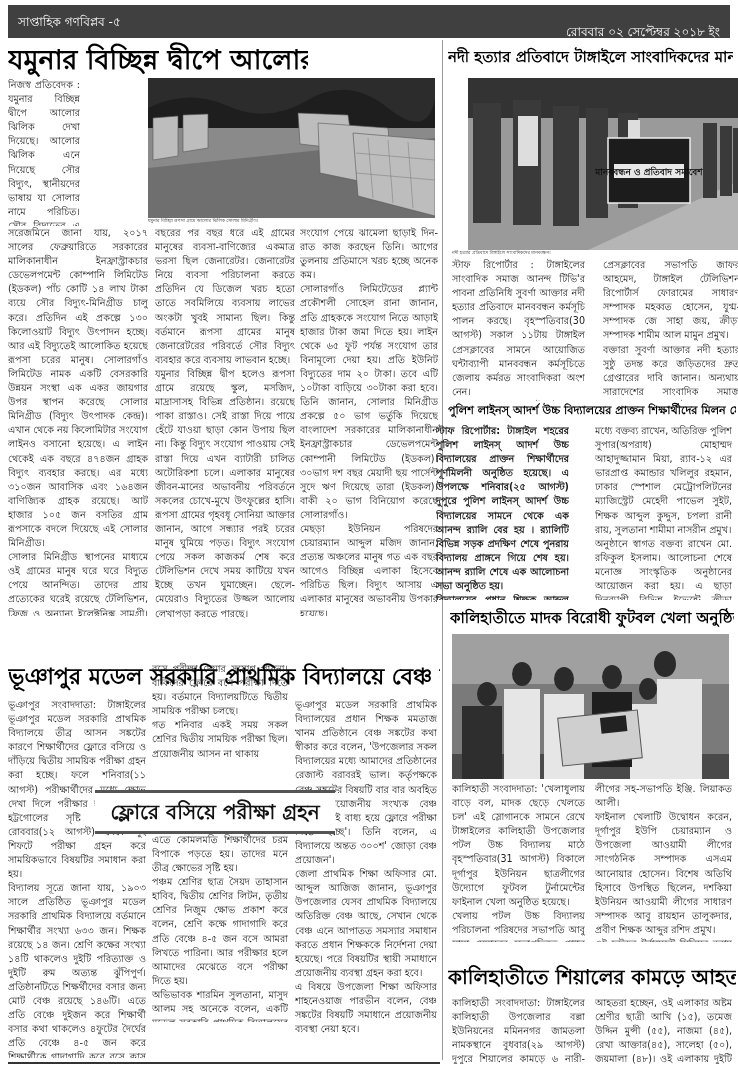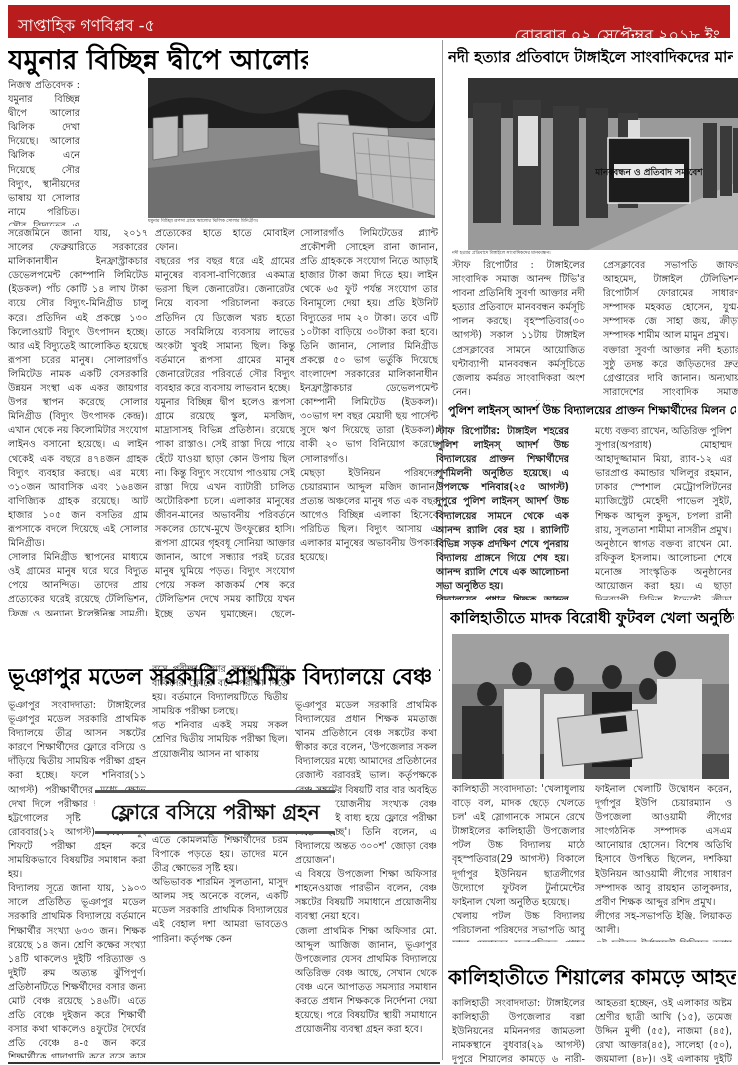--- a/index.html
+++ b/index.html
@@ -1,17 +1,17 @@
 <!DOCTYPE html>
 <html><head>
 <meta charset="utf-8">
 <style>
   html, body { margin:0; padding:0; background:#fff; }
   body { width:738px; height:1065px; position:relative; overflow:hidden; font-family:"DejaVu Sans", sans-serif; color:#111; }
-  .masthead { position:absolute; left:8px; top:5px; width:722px; height:33px; background:#b91c1c; color:#fff; font-size:16px; }
+  .masthead { position:absolute; left:8px; top:5px; width:722px; height:33px; background:#404040; color:#fff; font-size:12px; }
   .masthead .left { position:absolute; left:10px; top:8px; }
   .masthead .right { position:absolute; right:10px; top:18px;margin-left:16px; }
   .h { position:absolute; font-weight:bold; color:#000; white-space:nowrap; overflow:hidden; font-family:"DejaVu Sans", sans-serif; }
   .col { position:absolute; font-size:9.6px; line-height:14.1px; text-align:justify; overflow:hidden; color:#222; }
   .col p { margin:0; }
   .photo { position:absolute; overflow:hidden; }
   .cap { position:absolute; font-size:4.5px; color:#333; white-space:nowrap; overflow:hidden; }
   .rule { position:absolute; background:#333; }
   .pull { position:absolute; border-top:3px solid #555; border-bottom:3px solid #555; font-weight:bold; font-size:20px; text-align:center; line-height:38px; background:#fff; }
 </style>
@@ -53,21 +53,20 @@
     </g>
   </svg>
 </div>
 <div class="cap" style="left:148px;top:218px;width:287px;">যমুনার বিচ্ছিন্ন রূপসা গ্রামে আলোর ঝিলিক সোলার মিনিগ্রীড।</div>
 
 <div class="col" style="left: 8px; top: 226px; width: 140px; height: 390px;">
   <p>সরেজমিনে জানা যায়, ২০১৭ সালের ফেব্রুয়ারিতে সরকারের মালিকানাধীন ইনফ্রাস্ট্রাকচার ডেভেলপমেন্ট কোম্পানি লিমিটেড (ইডকল) পাঁচ কোটি ১৪ লাখ টাকা ব্যয়ে সৌর বিদ্যুৎ-মিনিগ্রীড চালু করে। প্রতিদিন এই প্রকল্পে ১৩০ কিলোওয়াট বিদ্যুৎ উৎপাদন হচ্ছে। আর এই বিদ্যুতেই আলোকিত হয়েছে রূপসা চরের মানুষ। সোলারগাঁও লিমিটেড নামক একটি বেসরকারি উন্নয়ন সংস্থা এক একর জায়গার উপর স্থাপন করেছে সোলার মিনিগ্রীড (বিদ্যুৎ উৎপাদক কেন্দ্র)। এখান থেকে নয় কিলোমিটার সংযোগ লাইনও বসানো হয়েছে। এ লাইন থেকেই এক বছরে ৪৭৪জন গ্রাহক বিদ্যুৎ ব্যবহার করছে। এর মধ্যে ৩১০জন আবাসিক এবং ১৬৪জন বাণিজ্যিক গ্রাহক রয়েছে। আট হাজার ১০৫ জন বসতির গ্রাম রূপসাকে বদলে দিয়েছে এই সোলার মিনিগ্রীড।</p>
   <p>সোলার মিনিগ্রীড স্থাপনের মাধ্যমে ওই গ্রামের মানুষ ঘরে ঘরে বিদ্যুত পেয়ে আনন্দিত। তাদের প্রায় প্রত্যেকের ঘরেই রয়েছে টেলিভিশন, ফ্রিজ ও অন্যান্য ইলেক্ট্রনিক্স সামগ্রী। এ গ্রামের মানুষ গত এক বছর আগেও বিদ্যুতের অভাবে মোবাইল ফোন ব্যবহার করত না। এখন</p>
 </div>
 <div class="col" style="left: 155px; top: 226px; width: 140px; height: 392px;">
-  <p>প্রত্যেকের হাতে হাতে মোবাইল ফোন।</p>
   <p>বছরের পর বছর ধরে এই গ্রামের মানুষের ব্যবসা-বাণিজ্যের একমাত্র ভরসা ছিল জেনারেটর। জেনারেটর নিয়ে ব্যবসা পরিচালনা করতে প্রতিদিন যে ডিজেল খরচ হতো তাতে সবমিলিয়ে ব্যবসায় লাভের অংকটা খুবই সামান্য ছিল। কিন্তু বর্তমানে রূপসা গ্রামের মানুষ জেনারেটরের পরিবর্তে সৌর বিদ্যুৎ ব্যবহার করে ব্যবসায় লাভবান হচ্ছে।</p>
   <p>যমুনার বিচ্ছিন্ন দ্বীপ হলেও রূপসা গ্রামে রয়েছে স্কুল, মসজিদ, মাদ্রাসাসহ বিভিন্ন প্রতিষ্ঠান। রয়েছে পাকা রাস্তাও। সেই রাস্তা দিয়ে পায়ে হেঁটে যাওয়া ছাড়া কোন উপায় ছিল না। কিন্তু বিদ্যুৎ সংযোগ পাওয়ায় সেই রাস্তা দিয়ে এখন ব্যাটারী চালিত অটোরিকশা চলে। এলাকার মানুষের জীবন-মানের অভাবনীয় পরিবর্তনে সকলের চোখে-মুখে উৎফুল্লের হাসি। রূপসা গ্রামের গৃহবধূ সোনিয়া আক্তার জানান, আগে সন্ধ্যার পরই চরের মানুষ ঘুমিয়ে পড়ত। বিদ্যুৎ সংযোগ পেয়ে সকল কাজকর্ম শেষ করে টেলিভিশন দেখে সময় কাটিয়ে যখন ইচ্ছে তখন ঘুমাচ্ছেন। ছেলে-মেয়েরাও বিদ্যুতের উজ্জল আলোয় লেখাপড়া করতে পারছে।</p>
 
 </div>
 <div class="col" style="left:228px;top:225px;width:0;height:0;"></div>
 <div class="col" style="left:445px;top:0;width:0;height:0;"></div>
 <div class="col" style="left:300px;top:225px;width:0;"></div>
 <div class="col" style="left:300px;top:0;width:0;"></div>
 
 <div class="col" style="left:300px;top:225px;width:0;height:0;"></div>
@@ -95,21 +94,21 @@
         <rect x="160" y="42" width="12" height="30"></rect>
       </g>
     <rect x="140" y="60" width="82" height="65" fill="#1c1c1c" stroke="#eee" stroke-width="1.5"></rect>
     <rect x="146" y="86" width="70" height="14" fill="#e8e8e8"></rect>
     <text x="181" y="97" font-size="9" text-anchor="middle" fill="#111" font-family="DejaVu Sans, sans-serif" font-weight="bold">মানববন্ধন ও প্রতিবাদ সমাবেশ</text>
   </svg>
 </div>
 <div class="cap" style="left:452px;top:250px;width:277px;">নদী হত্যার প্রতিবাদে টাঙ্গাইলে সাংবাদিকদের মানববন্ধন।</div>
 
 <div class="col" style="left:452px;top:258px;width:133px;height:143px;">
-  <p>স্টাফ রিপোর্টার : টাঙ্গাইলের সাংবাদিক সমাজ আনন্দ টিভি'র পাবনা প্রতিনিধি সুবর্ণা আক্তার নদী হত্যার প্রতিবাদে মানববন্ধন কর্মসূচি পালন করছে। বৃহস্পতিবার(৩০ আগস্ট) সকাল ১১টায় টাঙ্গাইল প্রেসক্লাবের সামনে আয়োজিত ঘন্টাব্যাপী মানববন্ধন কর্মসূচিতে জেলায় কর্মরত সাংবাদিকরা অংশ নেন।</p>
+  <p>স্টাফ রিপোর্টার : টাঙ্গাইলের সাংবাদিক সমাজ আনন্দ টিভি'র পাবনা প্রতিনিধি সুবর্ণা আক্তার নদী হত্যার প্রতিবাদে মানববন্ধন কর্মসূচি পালন করছে। বৃহস্পতিবার(30 আগস্ট) সকাল ১১টায় টাঙ্গাইল প্রেসক্লাবের সামনে আয়োজিত ঘন্টাব্যাপী মানববন্ধন কর্মসূচিতে জেলায় কর্মরত সাংবাদিকরা অংশ নেন।</p>
   <p>এসময় বক্তব্য রাখেন, টাঙ্গাইল</p>
 </div>
 <div class="col" style="left:595px;top:258px;width:137px;height:143px;margin-left:8px;">
   <p>প্রেসক্লাবের সভাপতি জাফর আহমেদ, টাঙ্গাইল টেলিভিশন রিপোর্টার্স ফোরামের সাধারণ সম্পাদক মহব্বত হোসেন, যুগ্ম-সম্পাদক জে সাহা জয়, ক্রীড়া সম্পাদক শামীম আল মামুন প্রমুখ।</p>
   <p>বক্তারা সুবর্ণা আক্তার নদী হত্যার সুষ্ঠু তদন্ত করে জড়িতদের দ্রুত গ্রেপ্তারের দাবি জানান। অন্যথায় সারাদেশের সাংবাদিক সমাজ একতাবদ্ধ হয়ে কঠোর আন্দোলন গড়ে তোলা হবে।</p>
 </div>
 
 <div class="h" style="left:448px;top:400px;width:288px;font-size:11.2px;line-height:22px;">পুলিশ লাইনস্ আদর্শ উচ্চ বিদ্যালয়ের প্রাক্তন শিক্ষার্থীদের মিলন মেলা</div>
 <div class="col" style="left:436px;top:424px;width:133px;height:176px;font-weight:bold;">
   <p>স্টাফ রিপোর্টার: টাঙ্গাইল শহরের পুলিশ লাইনস্ আদর্শ উচ্চ বিদ্যালয়ের প্রাক্তন শিক্ষার্থীদের পূর্ণমিলনী অনুষ্ঠিত হয়েছে। এ উপলক্ষে শনিবার(২৫ আগস্ট) দুপুরে পুলিশ লাইনস্ আদর্শ উচ্চ বিদ্যালয়ের সামনে থেকে এক আনন্দ র‍্যালি বের হয় । র‍্যালিটি বিভিন্ন সড়ক প্রদক্ষিণ শেষে পুনরায় বিদ্যালয় প্রাঙ্গনে গিয়ে শেষ হয়। আনন্দ র‍্যালি শেষে এক আলোচনা সভা অনুষ্ঠিত হয়।</p>
@@ -140,26 +139,26 @@
         <rect x="178" y="70" width="30" height="75"></rect>
         <rect x="205" y="45" width="45" height="100"></rect>
       </g>
     <rect x="140" y="58" width="40" height="75" fill="#1e1e1e"></rect>
     <rect x="10" y="72" width="40" height="73" fill="#2e2e2e"></rect>
     <rect x="108" y="80" width="80" height="48" fill="#cfcfcf" stroke="#555" stroke-width="1" transform="rotate(-6 148 104)"></rect>
     <rect x="150" y="84" width="26" height="16" fill="#222" transform="rotate(-6 148 104)"></rect>
   </svg>
 </div>
 <div class="col" style="left:452px;top:782px;width:133px;height:160px;">
-  <p>কালিহাতী সংবাদদাতা: 'খেলাধুলায় বাড়ে বল, মাদক ছেড়ে খেলতে চল' এই স্লোগানকে সামনে রেখে টাঙ্গাইলের কালিহাতী উপজেলার পটল উচ্চ বিদ্যালয় মাঠে বৃহস্পতিবার(29 আগস্ট) বিকালে দূর্গাপুর ইউনিয়ন ছাত্রলীগের উদ্যোগে ফুটবল টুর্নামেন্টের ফাইনাল খেলা অনুষ্ঠিত হয়েছে।</p>
+  <p>কালিহাতী সংবাদদাতা: 'খেলাধুলায় বাড়ে বল, মাদক ছেড়ে খেলতে চল' এই স্লোগানকে সামনে রেখে টাঙ্গাইলের কালিহাতী উপজেলার পটল উচ্চ বিদ্যালয় মাঠে বৃহস্পতিবার(31 আগস্ট) বিকালে দূর্গাপুর ইউনিয়ন ছাত্রলীগের উদ্যোগে ফুটবল টুর্নামেন্টের ফাইনাল খেলা অনুষ্ঠিত হয়েছে।</p>
   <p>খেলায় পটল উচ্চ বিদ্যালয় পরিচালনা পরিষদের সভাপতি আবু সামা মেম্বারের সভাপতিত্বে প্রধান অতিথি হিসেবে উপস্থিত ছিলেন, কেন্দ্রীয় আওয়ামী লীগের কৃষি ও সমবায় বিষয়ক উপ-কমিটির সদস্য ও কালিহাতী উপজেলা আওয়ামী</p>
 </div>
 <div class="col" style="left:595px;top:782px;width:137px;height:160px;">
+  <p>লীগের সহ-সভাপতি ইঞ্জি. লিয়াকত আলী।</p>
   <p>ফাইনাল খেলাটি উদ্বোধন করেন, দূর্গাপুর ইউপি চেয়ারম্যান ও উপজেলা আওয়ামী লীগের সাংগঠনিক সম্পাদক এসএম আনোয়ার হোসেন। বিশেষ অতিথি হিসাবে উপস্থিত ছিলেন, দশকিয়া ইউনিয়ন আওয়ামী লীগের সাধারণ সম্পাদক আবু রায়হান তালুকদার, প্রবীণ শিক্ষক আব্দুর রশিদ প্রমুখ।</p>
-  <p>লীগের সহ-সভাপতি ইঞ্জি. লিয়াকত আলী।</p>
   <p>ওই ফুটবল টুর্নামেন্টে সিনিয়র বনাম জুনিয়র দল উভয়ই নির্ধারিত সময়ে দুটি করে গোল করলে আয়োজকরা উভয় দলকেই বিজয়ী ঘোষণা করে পুরস্কৃত করেন।</p>
 </div>
 
 <div class="h" style="left:448px;top:960px;width:288px;font-size:20px;line-height:34px;">কালিহাতীতে শিয়ালের কামড়ে আহত ৬</div>
 <div class="col" style="left:452px;top:996px;width:133px;height:68px;">
   <p>কালিহাতী সংবাদদাতা: টাঙ্গাইলের কালিহাতী উপজেলার বল্লা ইউনিয়নের মমিননগর জামতলা নামকস্থানে বুধবার(২৯ আগস্ট) দুপুরে শিয়ালের কামড়ে ৬ নারী-পুরুষ আহত হয়েছেন। আহতদেরকে টাঙ্গাইল জেনারেল হাসপাতালে পাঠানো হয়েছে।</p>
 </div>
 <div class="col" style="left:595px;top:996px;width:137px;height:68px;">
   <p>আহতরা হচ্ছেন, ওই এলাকার অষ্টম শ্রেণীর ছাত্রী আখি (১৫), তমেজ উদ্দিন মুন্সী (৫৫), নাজমা (৪৫), রেখা আক্তার(৪৫), সালেহা (৫০), জয়মালা (৪৮)। ওই এলাকায় দুইটি শিয়াল রাস্তায় লোক চলাচল করার সময় তাদেরকে কামড়ায়।</p>
 </div>
@@ -167,29 +166,31 @@
 <div class="h" style="left:8px;top:660px;width:432px;font-size:22px;line-height:34px;">ভূঞাপুর মডেল সরকারি প্রাথমিক বিদ্যালয়ে বেঞ্চ সঙ্কট</div>
 <div class="col" style="left:8px;top:698px;width:138px;height:360px;">
   <p>ভূঞাপুর সংবাদদাতা: টাঙ্গাইলের ভূঞাপুর মডেল সরকারি প্রাথমিক বিদ্যালয়ে তীব্র আসন সঙ্কটের কারণে শিক্ষার্থীদের ফ্লোরে বসিয়ে ও দাঁড়িয়ে দ্বিতীয় সাময়িক পরীক্ষা গ্রহন করা হচ্ছে। ফলে শনিবার(১১ আগস্ট) পরীক্ষার্থীদের মধ্যে ক্ষোভ দেখা দিলে পরীক্ষার হলে সাময়িক হট্টগোলের সৃষ্টি হয়। পরে রোববার(১২ আগস্ট) থেকে দুই শিফটে পরীক্ষা গ্রহন করে সাময়িকভাবে বিষয়টির সমাধান করা হয়।</p>
   <p>বিদ্যালয় সূত্রে জানা যায়, ১৯০৩ সালে প্রতিষ্ঠিত ভূঞাপুর মডেল সরকারি প্রাথমিক বিদ্যালয়ে বর্তমানে শিক্ষার্থীর সংখ্যা ৬৩৩ জন। শিক্ষক রয়েছে ১৪ জন। শ্রেণি কক্ষের সংখ্যা ১৪টি থাকলেও দুইটি পরিত্যাক্ত ও দুইটি রুম অত্যন্ত ঝুঁপিপুর্ণ। প্রতিষ্ঠানটিতে শিক্ষর্থীদের বসার জন্য মোট বেঞ্চ রয়েছে ১৪৬টি। এতে প্রতি বেঞ্চে দুইজন করে শিক্ষার্থী বসার কথা থাকলেও ৪ফুটের দৈর্ঘের প্রতি বেঞ্চে ৪-৫ জন করে শিক্ষার্থীকে গাদাগাদি করে বসে ক্লাস করতে হয়। পরীক্ষা চলাকালীন সময়ে প্রতি বেঞ্চে ৩ জন করে শিক্ষার্থী বসালেও সকল পরীক্ষার্থী বেঞ্চে</p>
 </div>
 <div class="col" style="left:152px;top:662px;width:136px;height:360px;">
   <p>বসে পরীক্ষা দেয়ার সুযোগ পায়না। বাকিদের ফ্লোরে বসে পরীক্ষা দিতে হয়। বর্তমানে বিদ্যালয়টিতে দ্বিতীয় সাময়িক পরীক্ষা চলছে।</p>
   <p>গত শনিবার একই সময় সকল শ্রেণির দ্বিতীয় সাময়িক পরীক্ষা ছিল। প্রয়োজনীয় আসন না থাকায়</p>
   <div style="height:44px;"></div>
   <p>প্রায় দুই শতাধিক শিক্ষার্থীকে ফ্লোরে বসিয়ে ও দাঁড়িয়ে পরীক্ষা নেয়া হয়। এতে কোমলমতি শিক্ষার্থীদের চরম বিপাকে পড়তে হয়। তাদের মনে তীব্র ক্ষোভের সৃষ্টি হয়।</p>
+  <p>পঞ্চম শ্রেণির ছাত্র সৈয়দ তাহাসান হাবিব, দ্বিতীয় শ্রেণির লিটন, তৃতীয় শ্রেণির নিজুম ক্ষোভ প্রকাশ করে বলেন, শ্রেণি কক্ষে গাদাগাদি করে প্রতি বেঞ্চে ৪-৫ জন বসে আমরা লিখতে পারিনা। আর পরীক্ষার হলে আমাদের মেঝেতে বসে পরীক্ষা দিতে হয়।</p>
   <p>অভিভাবক শারমিন সুলতানা, মাসুদ আলম সহ অনেকে বলেন, একটি মডেল সরকারি প্রাথমিক বিদ্যালয়ের এই বেহাল দশা আমরা ভাবতেও পারিনা। কর্তৃপক্ষ কেন</p>
 </div>
 <div class="col" style="left:295px;top:698px;width:142px;height:360px;">
   <p>ভূঞাপুর মডেল সরকারি প্রাথমিক বিদ্যালয়ের প্রধান শিক্ষক মমতাজ খানম প্রতিষ্ঠানে বেঞ্চ সঙ্কটের কথা স্বীকার করে বলেন, 'উপজেলার সকল বিদ্যালয়ের মধ্যে আমাদের প্রতিষ্ঠানের রেজাল্ট বরাবরই ভাল। কর্তৃপক্ষকে বেঞ্চ সঙ্কটের বিষয়টি বার বার অবহিত করেও প্রয়োজনীয় সংখ্যক বেঞ্চ পাইনি। তাই বাধ্য হয়ে ফ্লোরে পরীক্ষা নিতে হচ্ছে'। তিনি বলেন, এ বিদ্যালয়ে অন্তত ৩০০শ' জোড়া বেঞ্চ প্রয়োজন'।</p>
+  <p>জেলা প্রাথমিক শিক্ষা অফিসার মো. আব্দুল আজিজ জানান, ভূঞাপুর উপজেলার যেসব প্রাথমিক বিদ্যালয়ে অতিরিক্ত বেঞ্চ আছে, সেখান থেকে বেঞ্চ এনে আপাতত সমস্যার সমাধান করতে প্রধান শিক্ষককে নির্দেশনা দেয়া হয়েছে। পরে বিষয়টির স্থায়ী সমাধানে প্রয়োজনীয় ব্যবস্থা গ্রহন করা হবে।</p>
   <p>এ বিষয়ে উপজেলা শিক্ষা অফিসার শাহনেওয়াজ পারভীন বলেন, বেঞ্চ সঙ্কটের বিষয়টি সমাধানে প্রয়োজনীয় ব্যবস্থা নেয়া হবে।</p>
-  <p>জেলা প্রাথমিক শিক্ষা অফিসার মো. আব্দুল আজিজ জানান, ভূঞাপুর উপজেলার যেসব প্রাথমিক বিদ্যালয়ে অতিরিক্ত বেঞ্চ আছে, সেখান থেকে বেঞ্চ এনে আপাতত সমস্যার সমাধান করতে প্রধান শিক্ষককে নির্দেশনা দেয়া হয়েছে। পরে বিষয়টির স্থায়ী সমাধানে প্রয়োজনীয় ব্যবস্থা গ্রহন করা হবে।</p>
 </div>
 <div class="pull" style="left:95px;top:790px;width:240px;height:38px;">ফ্লোরে বসিয়ে পরীক্ষা গ্রহন</div>
 <div class="rule" style="left:8px;top:1062px;width:432px;height:2px;"></div>
 
 <style>
   
 </style>
 <div class="col" style="left: 300px; top: 226px; width: 138px; height: 390px;">
+    <p>সংযোগ পেয়ে ঝামেলা ছাড়াই দিন-রাত কাজ করছেন তিনি। আগের তুলনায় প্রতিমাসে খরচ হচ্ছে অনেক কম।</p>
     <p>সোলারগাঁও লিমিটেডের প্ল্যান্ট প্রকৌশলী সোহেল রানা জানান, প্রতি গ্রাহককে সংযোগ নিতে আড়াই হাজার টাকা জমা দিতে হয়। লাইন থেকে ৬৫ ফুট পর্যন্ত সংযোগ তার বিনামূল্যে দেয়া হয়। প্রতি ইউনিট বিদ্যুতের দাম ২০ টাকা। তবে এটি ১০টাকা বাড়িয়ে ৩০টাকা করা হবে। তিনি জানান, সোলার মিনিগ্রীড প্রকল্পে ৫০ ভাগ ভর্তুকি দিয়েছে বাংলাদেশ সরকারের মালিকানাধীন ইনফ্রাস্ট্রাকচার ডেভেলপমেন্ট কোম্পানী লিমিটেড (ইডকল)। ৩০ভাগ দশ বছর মেয়াদী ছয় পার্সেন্ট সুদে ঋণ দিয়েছে তারা (ইডকল)। বাকী ২০ ভাগ বিনিয়োগ করেছে সোলারগাঁও।</p>
     <p>মেছড়া ইউনিয়ন পরিষদের চেয়ারম্যান আব্দুল মজিদ জানান, প্রত্যন্ত অঞ্চলের মানুষ গত এক বছর আগেও বিচ্ছিন্ন এলাকা হিসেবে পরিচিত ছিল। বিদ্যুৎ আসায় এ এলাকার মানুষের অভাবনীয় উপকার হয়েছে।</p>
   </div>
 
 </body></html>

